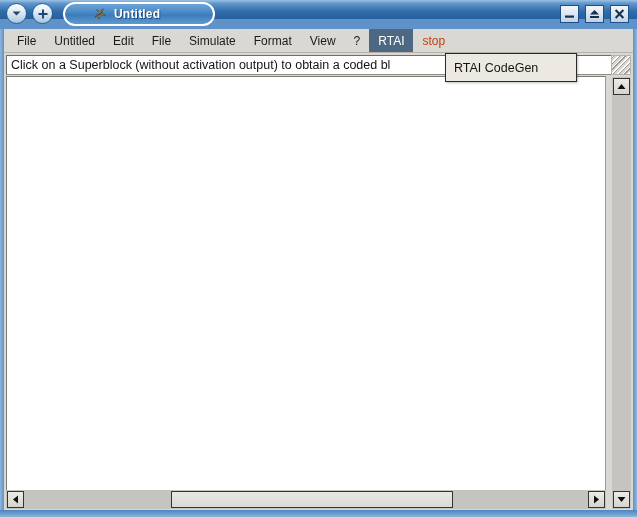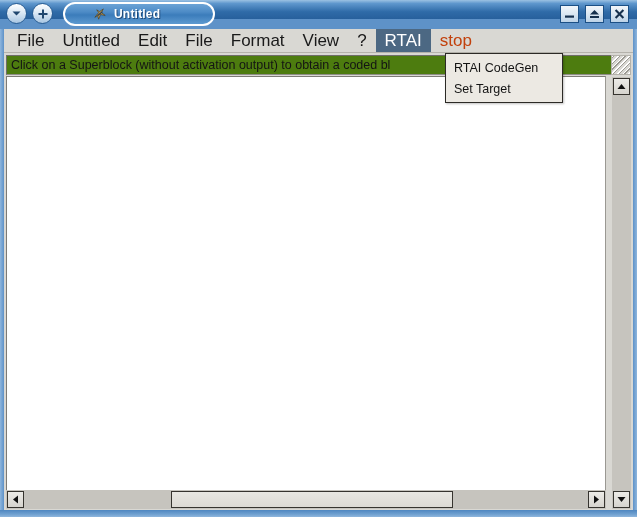--- a/index.html
+++ b/index.html
@@ -117,40 +117,40 @@
     border-bottom: 1px solid #b4b2ab;
     box-sizing: border-box;
     display: flex;
     align-items: stretch;
     padding-left: 4px;
   }
   .menu-item {
     display: flex;
     align-items: center;
     padding: 0 9px;
-    font-size: 17px;
+    font-size: 12px;
     color: #1a1a1a;
     white-space: nowrap;
     cursor: default;
   }
   .menu-item.selected {
     background: #4c6883;
     color: #ffffff;
   }
   .menu-item.disabled {
     color: #c2410c;
   }
 
   
   .infostrip {
     position: absolute;
     left: 2px; top: 26px;
     width: 621px;
     height: 20px;
-    background: #4d7c0f;
+    background: #ffffff;
     border: 1px solid #8f8d87;
     border-top-color: #6f6d68;
     border-left-color: #6f6d68;
     box-sizing: border-box;
     display: flex;
     align-items: center;
     padding-left: 4px;
     overflow: hidden;
   }
   .infostrip span {
@@ -222,21 +222,21 @@
     background: linear-gradient(to bottom, #e8e7e2 0%, #dcdad4 100%);
     border: 1px solid #36342f;
     box-sizing: border-box;
     cursor: pointer;
   }
 
   
   .dropdown {
     position: absolute;
     left: 445px; top: 53px;
-    width: 118px;
+    width: 132px;
     background: #ece9e3;
     border: 1px solid #2c2a26;
     box-sizing: border-box;
     padding: 3px 0;
     z-index: 40;
     box-shadow: 1px 1px 2px rgba(0,0,0,.25);
   }
   .dd-item {
     height: 21px;
     display: flex;
@@ -320,20 +320,21 @@
   <div class="frame-left"></div>
   <div class="frame-right"></div>
 
   <div class="client">
 
     <div class="menubar">
       <div class="menu-item">File</div>
       <div class="menu-item">Untitled</div>
       <div class="menu-item">Edit</div>
       <div class="menu-item">File</div>
+      <div class="menu-item">Simulate</div>
       <div class="menu-item">Format</div>
       <div class="menu-item">View</div>
       <div class="menu-item">?</div>
       <div class="menu-item selected">RTAI</div>
       <div class="menu-item disabled">stop</div>
     </div>
 
     <div class="infostrip">
       <span>Click on a Superblock (without activation output) to obtain a coded bl</span>
     </div>
@@ -366,18 +367,17 @@
         <svg width="7" height="9" viewBox="0 0 7 9">
             <path d="M6 4.5 L1 0.5 L1 8.5 Z" fill="#111"></path>
           </svg>
       </div>
     </div>
 
   </div>
 
   <div class="dropdown">
     <div class="dd-item">RTAI CodeGen</div>
-    <div class="dd-item">Set Target</div>
   </div>
 
   <div class="frame-bottom"></div>
 
 </div>
 
 </body></html>

